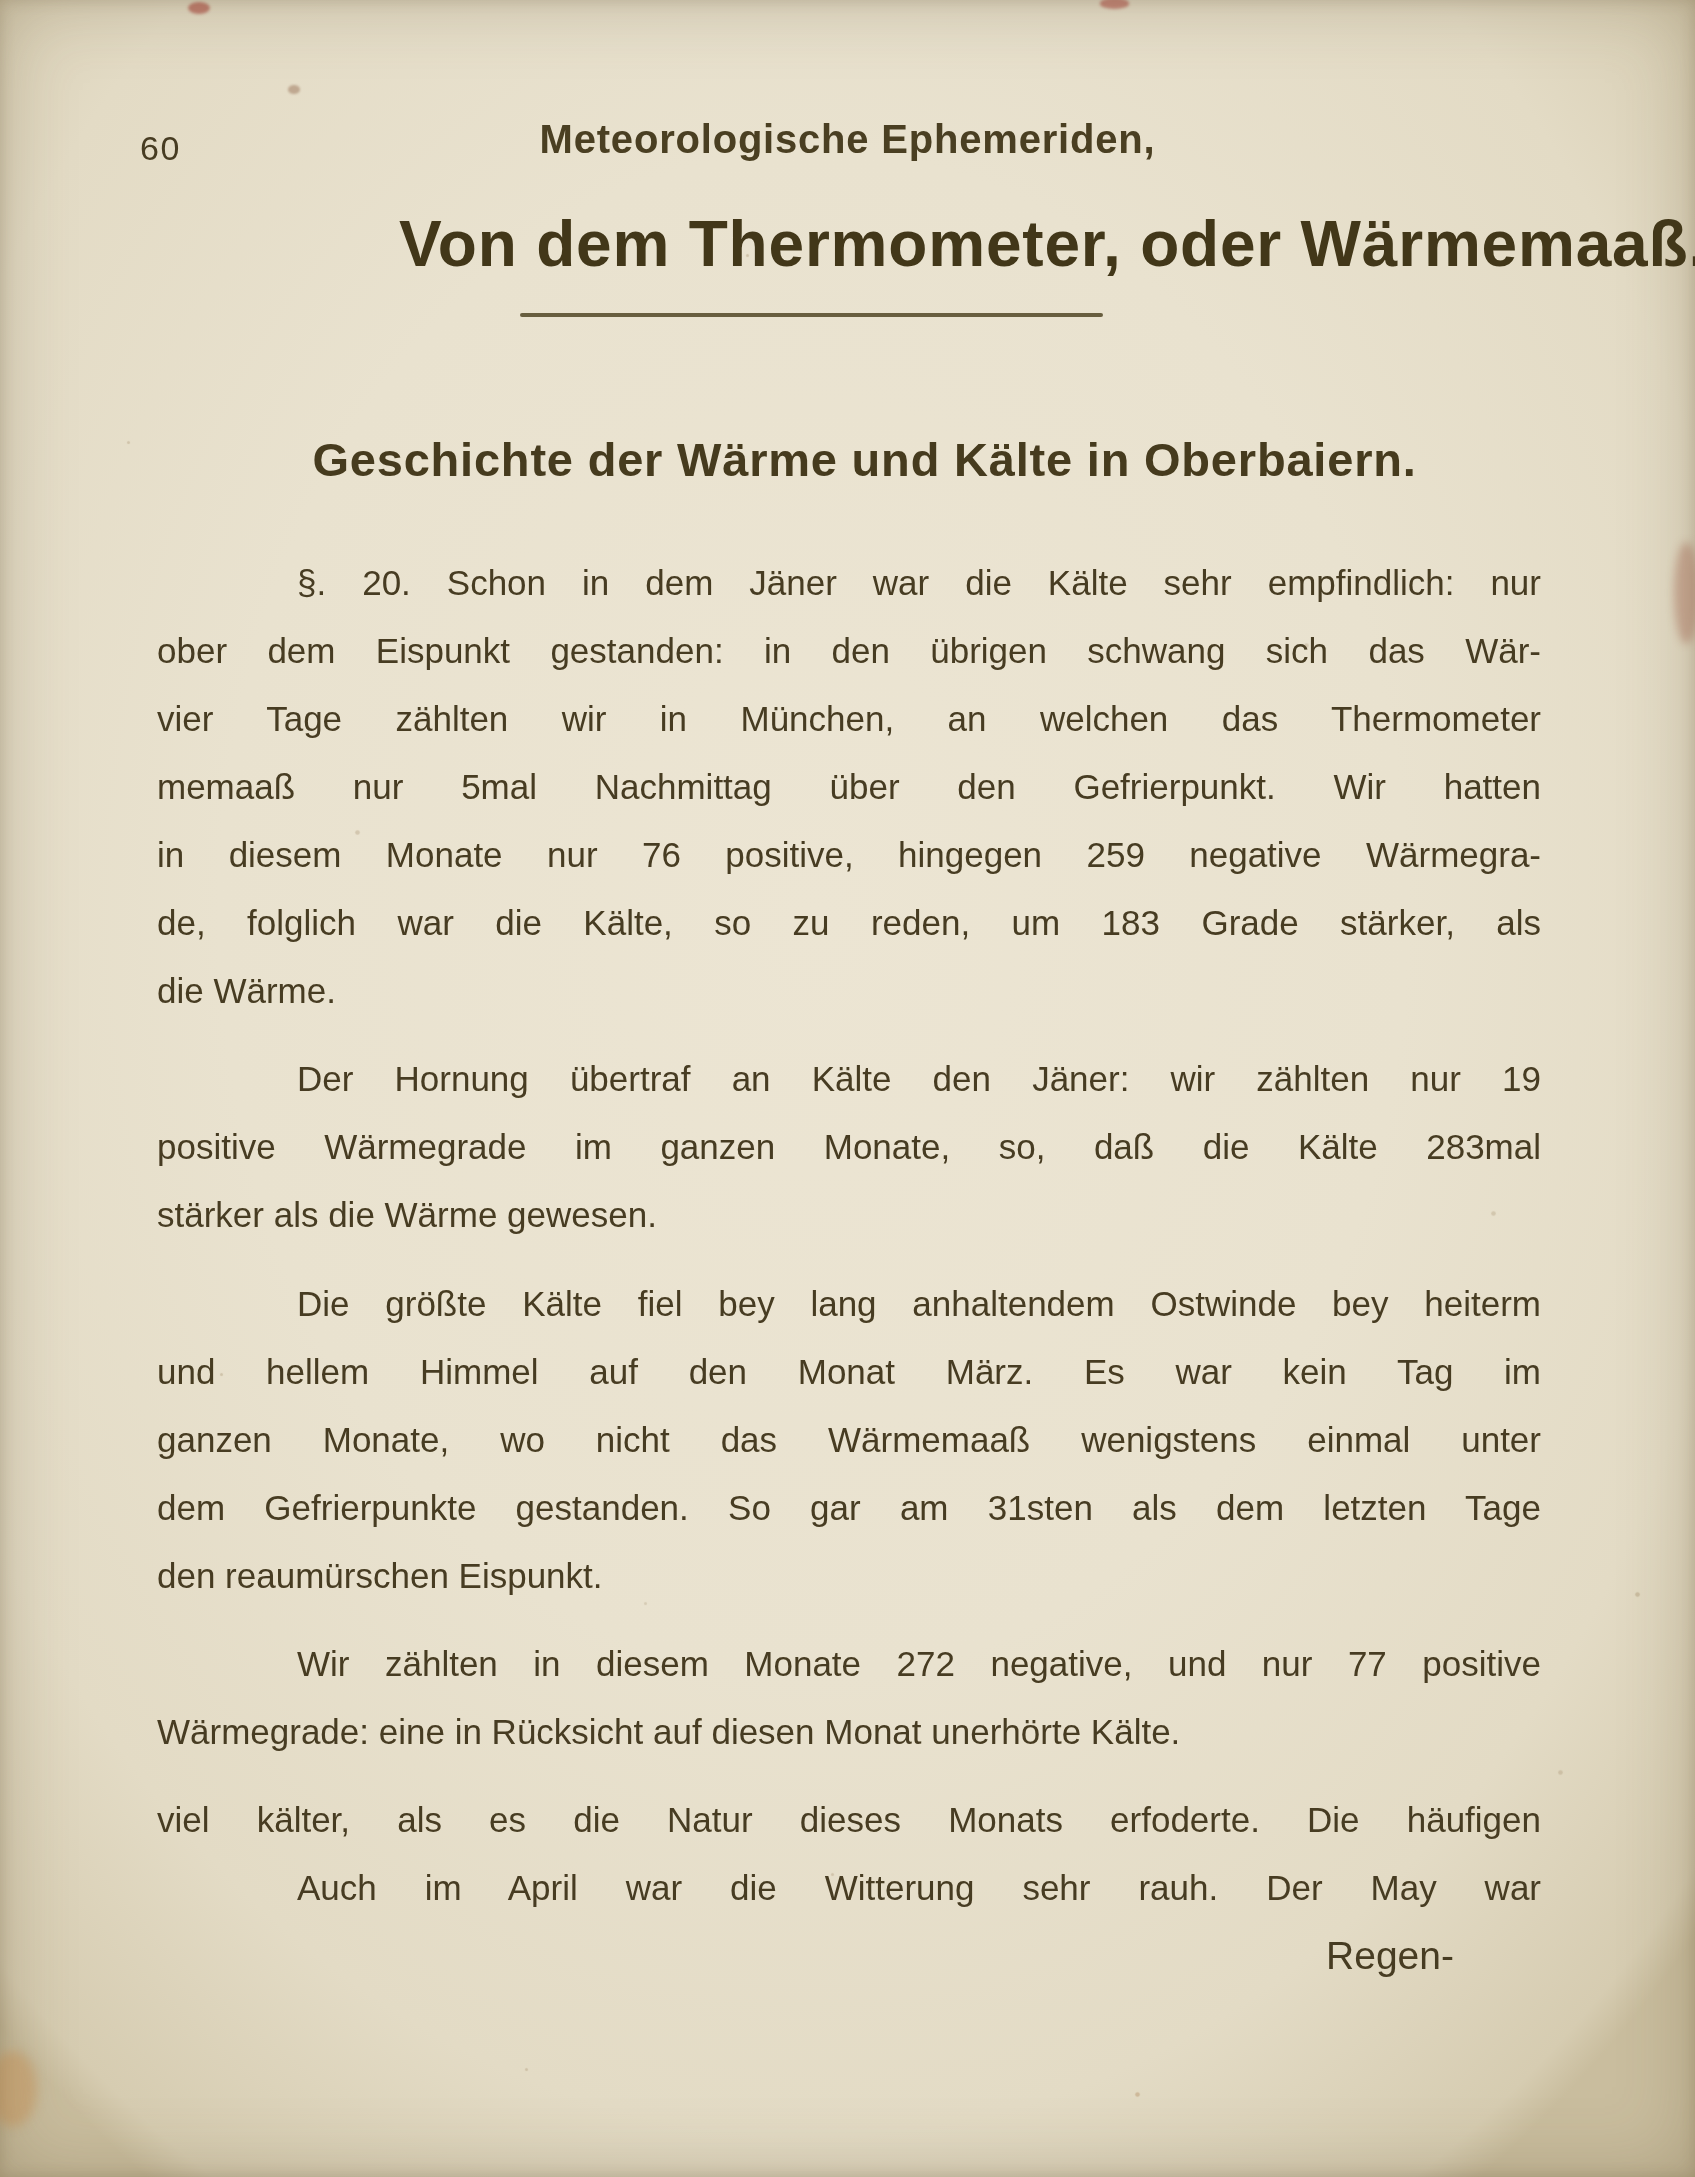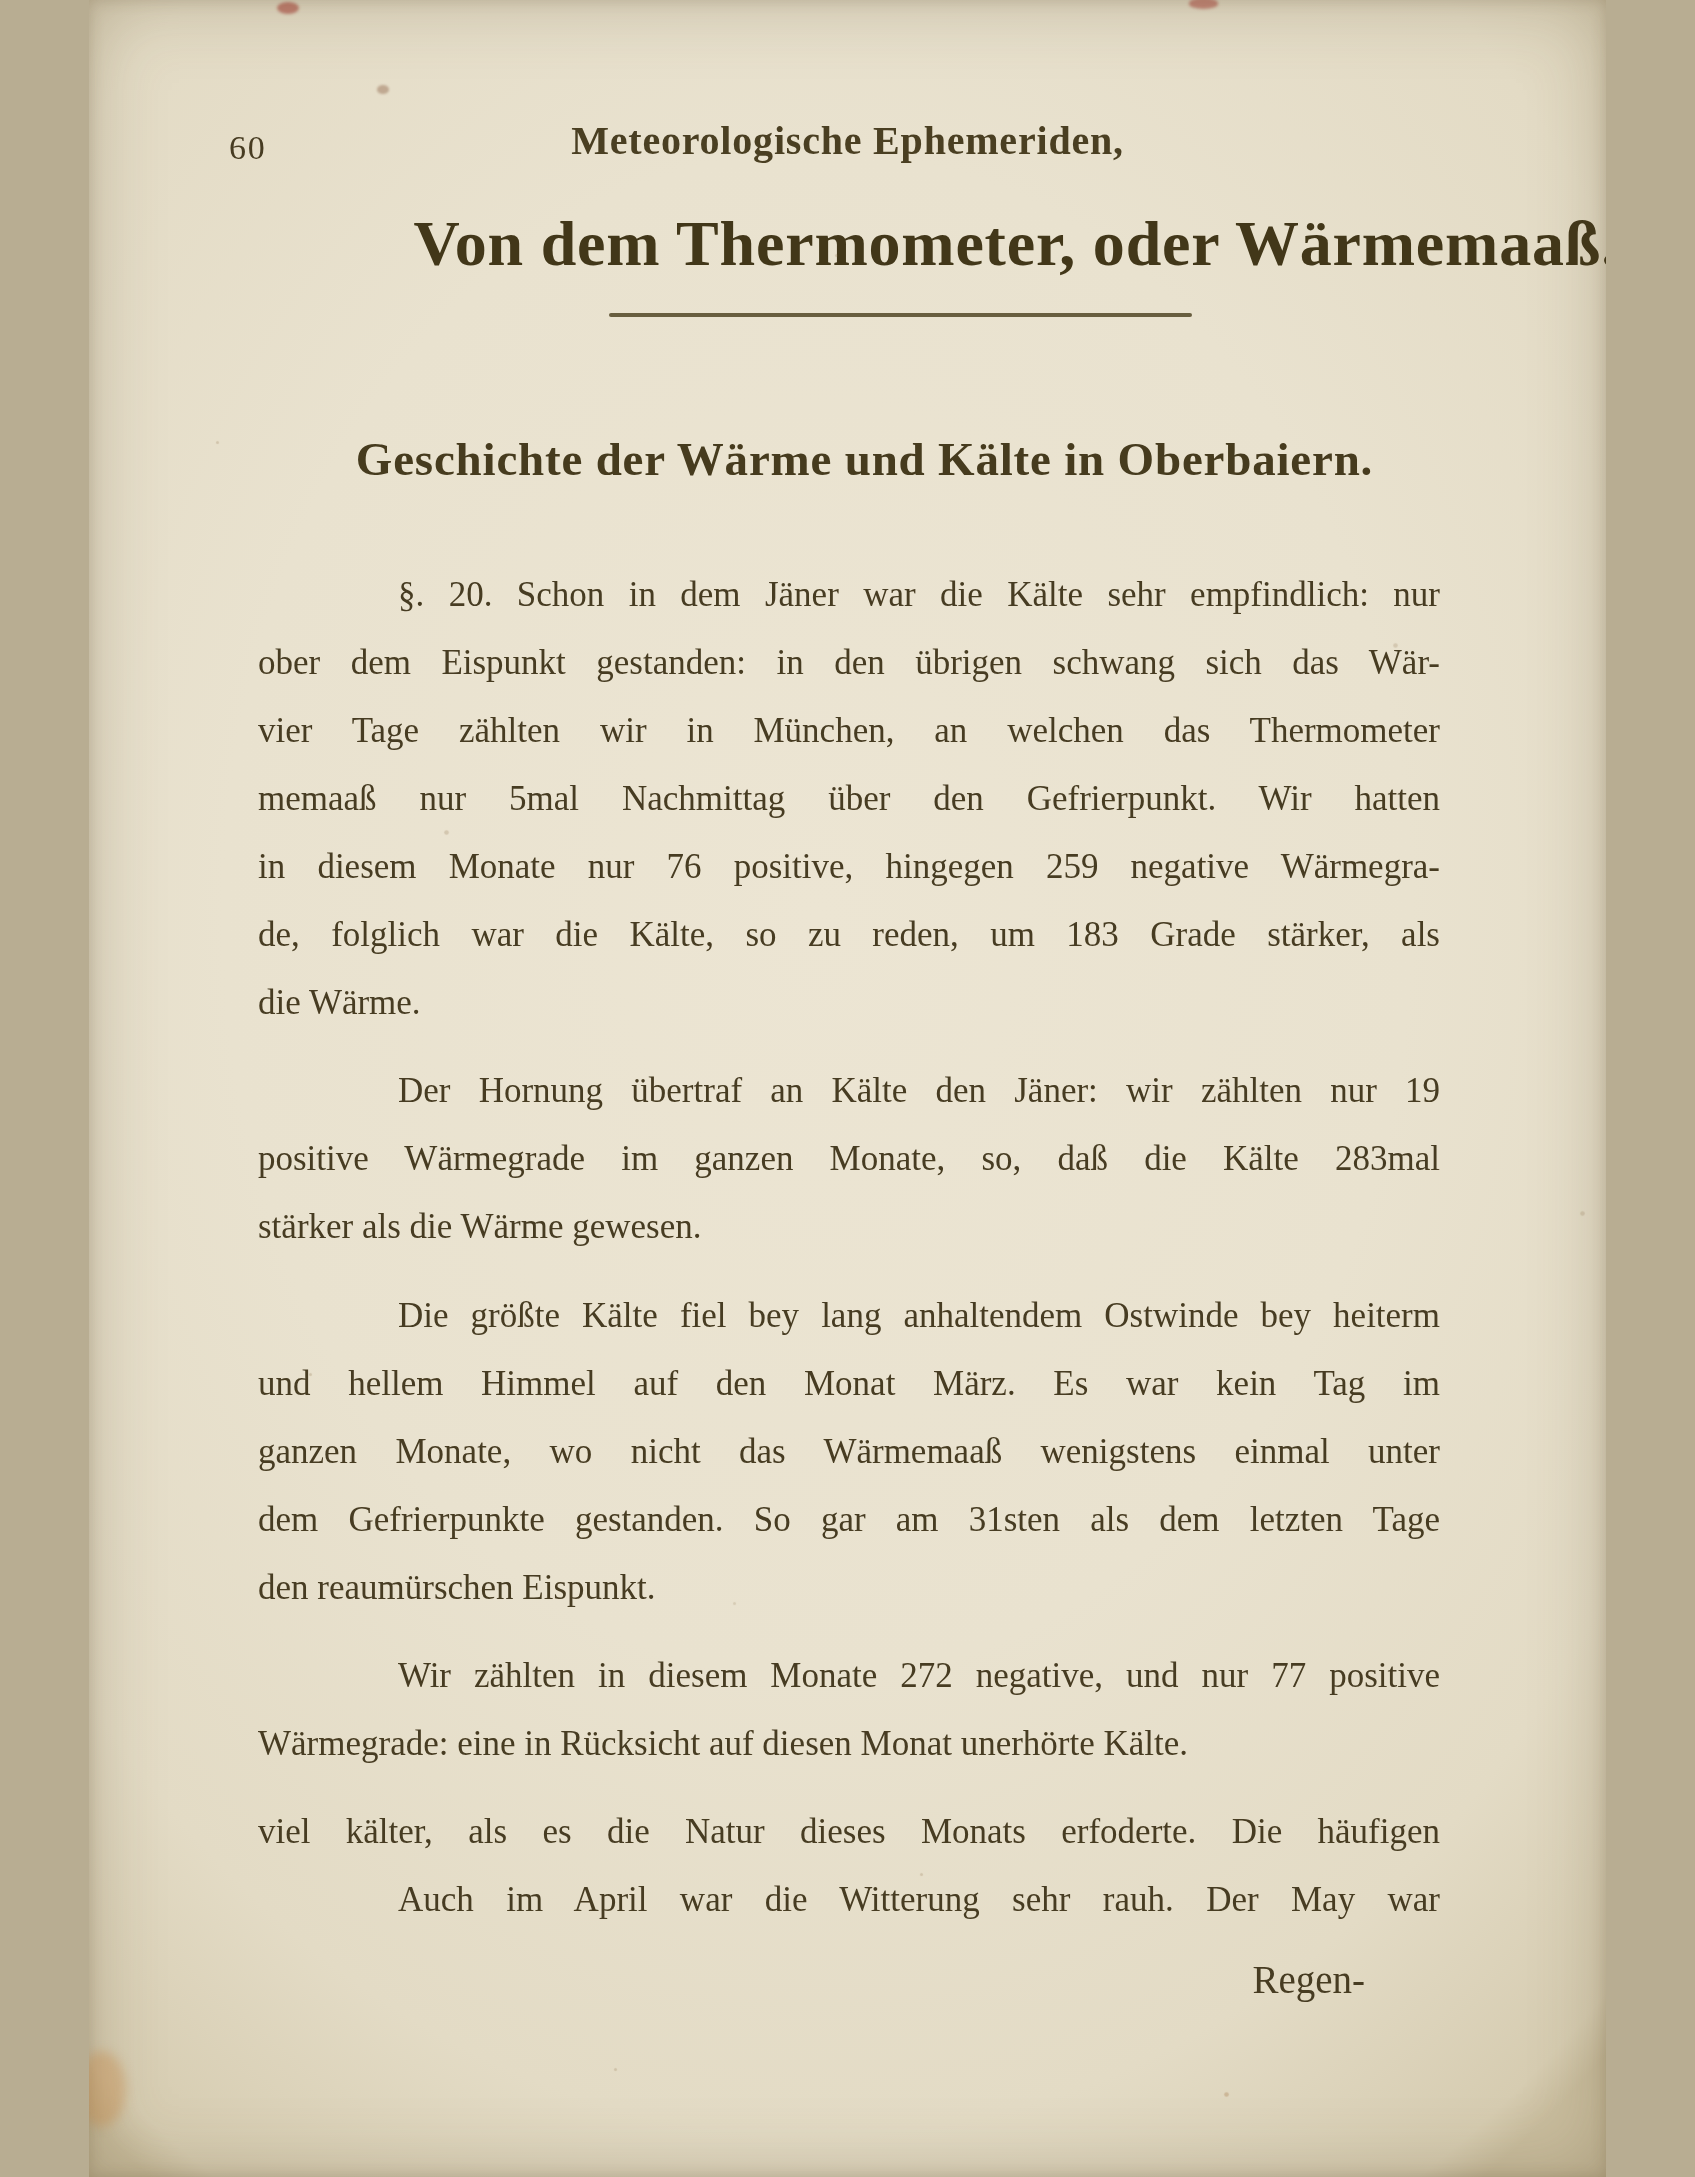--- a/index.html
+++ b/index.html
@@ -2,25 +2,25 @@
 <html style="font-size:13.6px"><head>
 <meta charset="utf-8">
 <style>
   html, body {
     margin: 0;
     padding: 0;
     background: #b8ad92;
   }
   .page {
     position: relative;
-    width: 1517px;
+    width: 1695px;
     height: 2177px;
     margin: 0 auto;
     overflow: hidden;
-    font-family: Liberation Serif, serif;
+    font-family: Liberation Sans, sans-serif;
     color: #473c22;
     background:
       radial-gradient(ellipse 1187px 1526px at 48% 42%, #ece5d3 0%, #e9e2cf 50%, #e3dbc5 80%, #d6ccb1 97%, #c9bd9e 100%);
     box-shadow: inset 0 0 76px rgba(95, 75, 40, 0.28), inset 0 0 15.3px rgba(95, 75, 40, 0.22);
   }
   
   .header {
     position: absolute;
     top: 117px;
     left: 140px;
@@ -79,21 +79,21 @@
   }
   
   .body-text {
     position: absolute;
     top: 549px;
     left: 157px;
     right: 154px;
     font-size: 35px;
     color: #473c22;
   }
-  .para { margin: 12px; padding: 0; }
+  .para { margin: 0; padding: 0; }
   .para + .para { margin-top: 20.3px; }
   .line {
     line-height: 68px;
     white-space: nowrap;
     text-align: justify;
     text-align-last: justify;
     overflow: visible;
   }
   .para.flush-last .line:last-child {
     text-align-last: left;

